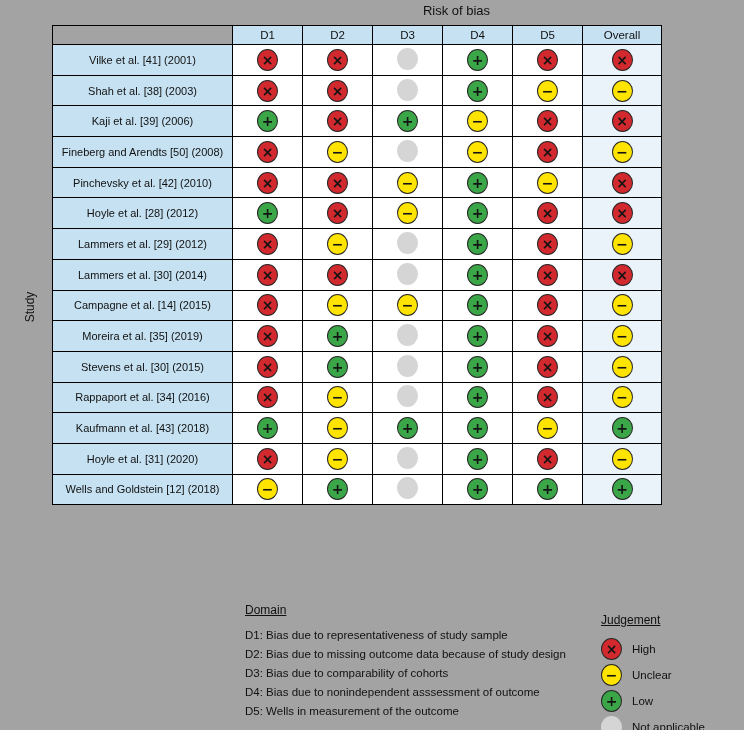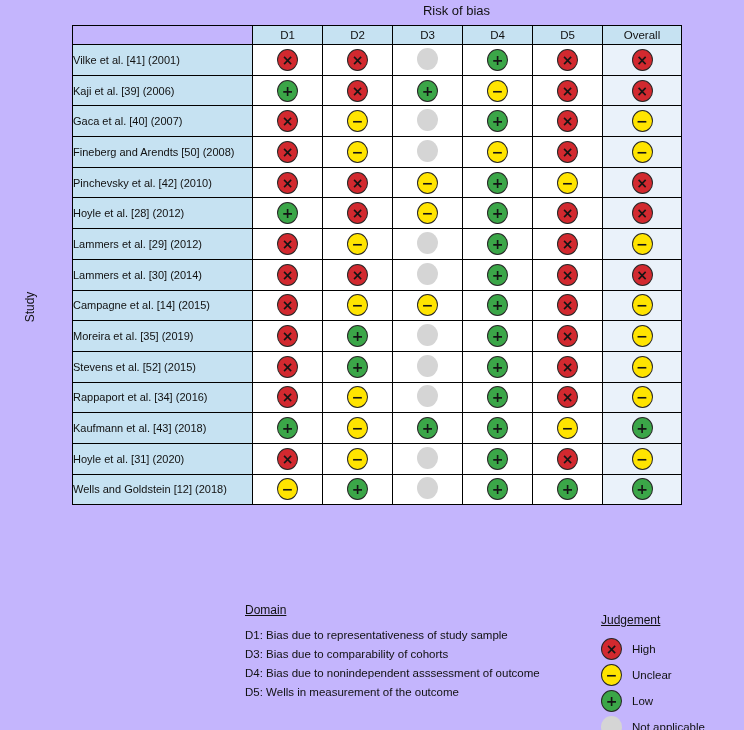--- a/index.html
+++ b/index.html
@@ -1,40 +1,40 @@
 <!DOCTYPE html>
 <html><head>
 <meta charset="utf-8">
 <style>
   html,body { margin:0; padding:0; background:#fff; }
   .canvas {
-    position:relative; width:744px; height:730px; background:#c4b5fd;
+    position:relative; width:744px; height:730px; background:#a3a3a3;
     font-family:"Liberation Sans", sans-serif; color:#1a1a1a; overflow:hidden;
   }
   .chart-title {
     position:absolute; left:243px; top:3px; width:427px;
     text-align:center; font-size:13px; color:#111;
   }
   .ylabel {
     position:absolute; left:-30px; top:300px; width:120px; text-align:center;
     font-size:12px; color:#111; transform:rotate(-90deg);
   }
   table.rob {
-    position:absolute; left:72px; top:25px; border-collapse:collapse;
+    position:absolute; left:52px; top:25px; border-collapse:collapse;
     table-layout:fixed; font-size:11px;
   }
   table.rob th, table.rob td { border:1px solid #000; padding:0; }
   th.blank { border:none; background:transparent; width:179px; }
   th.domain-head {
     background:#c6e2f2; font-weight:normal; font-size:11.5px;
     height:18px; width:69px; color:#111;
   }
   th.domain-head.overall { width:78px; }
   td.study-cell {
-    background:#c6e2f2; text-align:left; padding-right:9px;
+    background:#c6e2f2; text-align:center; padding-right:9px;
     height:29.7px; color:#111; white-space:nowrap;
   }
   td.dot-cell { background:#ffffff; text-align:center; vertical-align:middle; }
   td.dot-cell.overall { background:#eaf2fa; }
   .dot {
     display:inline-flex; align-items:center; justify-content:center;
     width:21px; height:22px; border-radius:50%;
     border:1.4px solid #272727; box-sizing:border-box;
     font-size:14px; font-weight:bold; color:#141414; line-height:1;
     font-family:"DejaVu Sans", sans-serif;
@@ -76,38 +76,38 @@
     <tr>
           <td class="study-cell">Vilke et al. [41] (2001)</td>
           <td class="dot-cell"><span class="dot high" style="background: rgb(210, 41, 47);">×</span></td>
           <td class="dot-cell"><span class="dot high" style="background: rgb(210, 41, 47);">×</span></td>
           <td class="dot-cell"><span class="dot na" style="background: rgb(213, 213, 213);"></span></td>
           <td class="dot-cell"><span class="dot low" style="background: rgb(59, 166, 72);">+</span></td>
           <td class="dot-cell"><span class="dot high" style="background: rgb(210, 41, 47);">×</span></td>
           <td class="dot-cell overall"><span class="dot high" style="background: rgb(210, 41, 47);">×</span></td>
         </tr>
         <tr>
+          <td class="study-cell">Shah et al. [38] (2003)</td>
+          <td class="dot-cell"><span class="dot high" style="background: rgb(210, 41, 47);">×</span></td>
+          <td class="dot-cell"><span class="dot high" style="background: rgb(210, 41, 47);">×</span></td>
+          <td class="dot-cell"><span class="dot na" style="background: rgb(213, 213, 213);"></span></td>
+          <td class="dot-cell"><span class="dot low" style="background: rgb(59, 166, 72);">+</span></td>
+          <td class="dot-cell"><span class="dot unclear" style="background: rgb(255, 228, 0);">−</span></td>
+          <td class="dot-cell overall"><span class="dot unclear" style="background: rgb(255, 228, 0);">−</span></td>
+        </tr>
+        <tr>
           <td class="study-cell">Kaji et al. [39] (2006)</td>
           <td class="dot-cell"><span class="dot low" style="background: rgb(59, 166, 72);">+</span></td>
           <td class="dot-cell"><span class="dot high" style="background: rgb(210, 41, 47);">×</span></td>
           <td class="dot-cell"><span class="dot low" style="background: rgb(59, 166, 72);">+</span></td>
           <td class="dot-cell"><span class="dot unclear" style="background: rgb(255, 228, 0);">−</span></td>
           <td class="dot-cell"><span class="dot high" style="background: rgb(210, 41, 47);">×</span></td>
           <td class="dot-cell overall"><span class="dot high" style="background: rgb(210, 41, 47);">×</span></td>
         </tr>
         <tr>
-          <td class="study-cell">Gaca et al. [40] (2007)</td>
-          <td class="dot-cell"><span class="dot high" style="background: rgb(210, 41, 47);">×</span></td>
-          <td class="dot-cell"><span class="dot unclear" style="background: rgb(255, 228, 0);">−</span></td>
-          <td class="dot-cell"><span class="dot na" style="background: rgb(213, 213, 213);"></span></td>
-          <td class="dot-cell"><span class="dot low" style="background: rgb(59, 166, 72);">+</span></td>
-          <td class="dot-cell"><span class="dot high" style="background: rgb(210, 41, 47);">×</span></td>
-          <td class="dot-cell overall"><span class="dot unclear" style="background: rgb(255, 228, 0);">−</span></td>
-        </tr>
-        <tr>
           <td class="study-cell">Fineberg and Arendts [50] (2008)</td>
           <td class="dot-cell"><span class="dot high" style="background: rgb(210, 41, 47);">×</span></td>
           <td class="dot-cell"><span class="dot unclear" style="background: rgb(255, 228, 0);">−</span></td>
           <td class="dot-cell"><span class="dot na" style="background: rgb(213, 213, 213);"></span></td>
           <td class="dot-cell"><span class="dot unclear" style="background: rgb(255, 228, 0);">−</span></td>
           <td class="dot-cell"><span class="dot high" style="background: rgb(210, 41, 47);">×</span></td>
           <td class="dot-cell overall"><span class="dot unclear" style="background: rgb(255, 228, 0);">−</span></td>
         </tr>
         <tr>
           <td class="study-cell">Pinchevsky et al. [42] (2010)</td>
@@ -157,21 +157,21 @@
         <tr>
           <td class="study-cell">Moreira et al. [35] (2019)</td>
           <td class="dot-cell"><span class="dot high" style="background: rgb(210, 41, 47);">×</span></td>
           <td class="dot-cell"><span class="dot low" style="background: rgb(59, 166, 72);">+</span></td>
           <td class="dot-cell"><span class="dot na" style="background: rgb(213, 213, 213);"></span></td>
           <td class="dot-cell"><span class="dot low" style="background: rgb(59, 166, 72);">+</span></td>
           <td class="dot-cell"><span class="dot high" style="background: rgb(210, 41, 47);">×</span></td>
           <td class="dot-cell overall"><span class="dot unclear" style="background: rgb(255, 228, 0);">−</span></td>
         </tr>
         <tr>
-          <td class="study-cell">Stevens et al. [52] (2015)</td>
+          <td class="study-cell">Stevens et al. [30] (2015)</td>
           <td class="dot-cell"><span class="dot high" style="background: rgb(210, 41, 47);">×</span></td>
           <td class="dot-cell"><span class="dot low" style="background: rgb(59, 166, 72);">+</span></td>
           <td class="dot-cell"><span class="dot na" style="background: rgb(213, 213, 213);"></span></td>
           <td class="dot-cell"><span class="dot low" style="background: rgb(59, 166, 72);">+</span></td>
           <td class="dot-cell"><span class="dot high" style="background: rgb(210, 41, 47);">×</span></td>
           <td class="dot-cell overall"><span class="dot unclear" style="background: rgb(255, 228, 0);">−</span></td>
         </tr>
         <tr>
           <td class="study-cell">Rappaport et al. [34] (2016)</td>
           <td class="dot-cell"><span class="dot high" style="background: rgb(210, 41, 47);">×</span></td>
@@ -208,20 +208,21 @@
           <td class="dot-cell"><span class="dot low" style="background: rgb(59, 166, 72);">+</span></td>
           <td class="dot-cell overall"><span class="dot low" style="background: rgb(59, 166, 72);">+</span></td>
         </tr>
       </tbody>
   </table>
 
   <div class="legend-domain">
     <div class="legend-title">Domain</div>
 
   <div class="line">D1: Bias due to representativeness of study sample</div>
+      <div class="line">D2: Bias due to missing outcome data because of study design</div>
       <div class="line">D3: Bias due to comparability of cohorts</div>
       <div class="line">D4: Bias due to nonindependent asssessment of outcome</div>
       <div class="line">D5: Wells in measurement of the outcome</div>
     </div>
 
   <div class="legend-judgement">
     <div class="legend-title">Judgement</div>
 
   <div class="j-item">
         <span class="dot high" style="background: rgb(210, 41, 47);">×</span>

